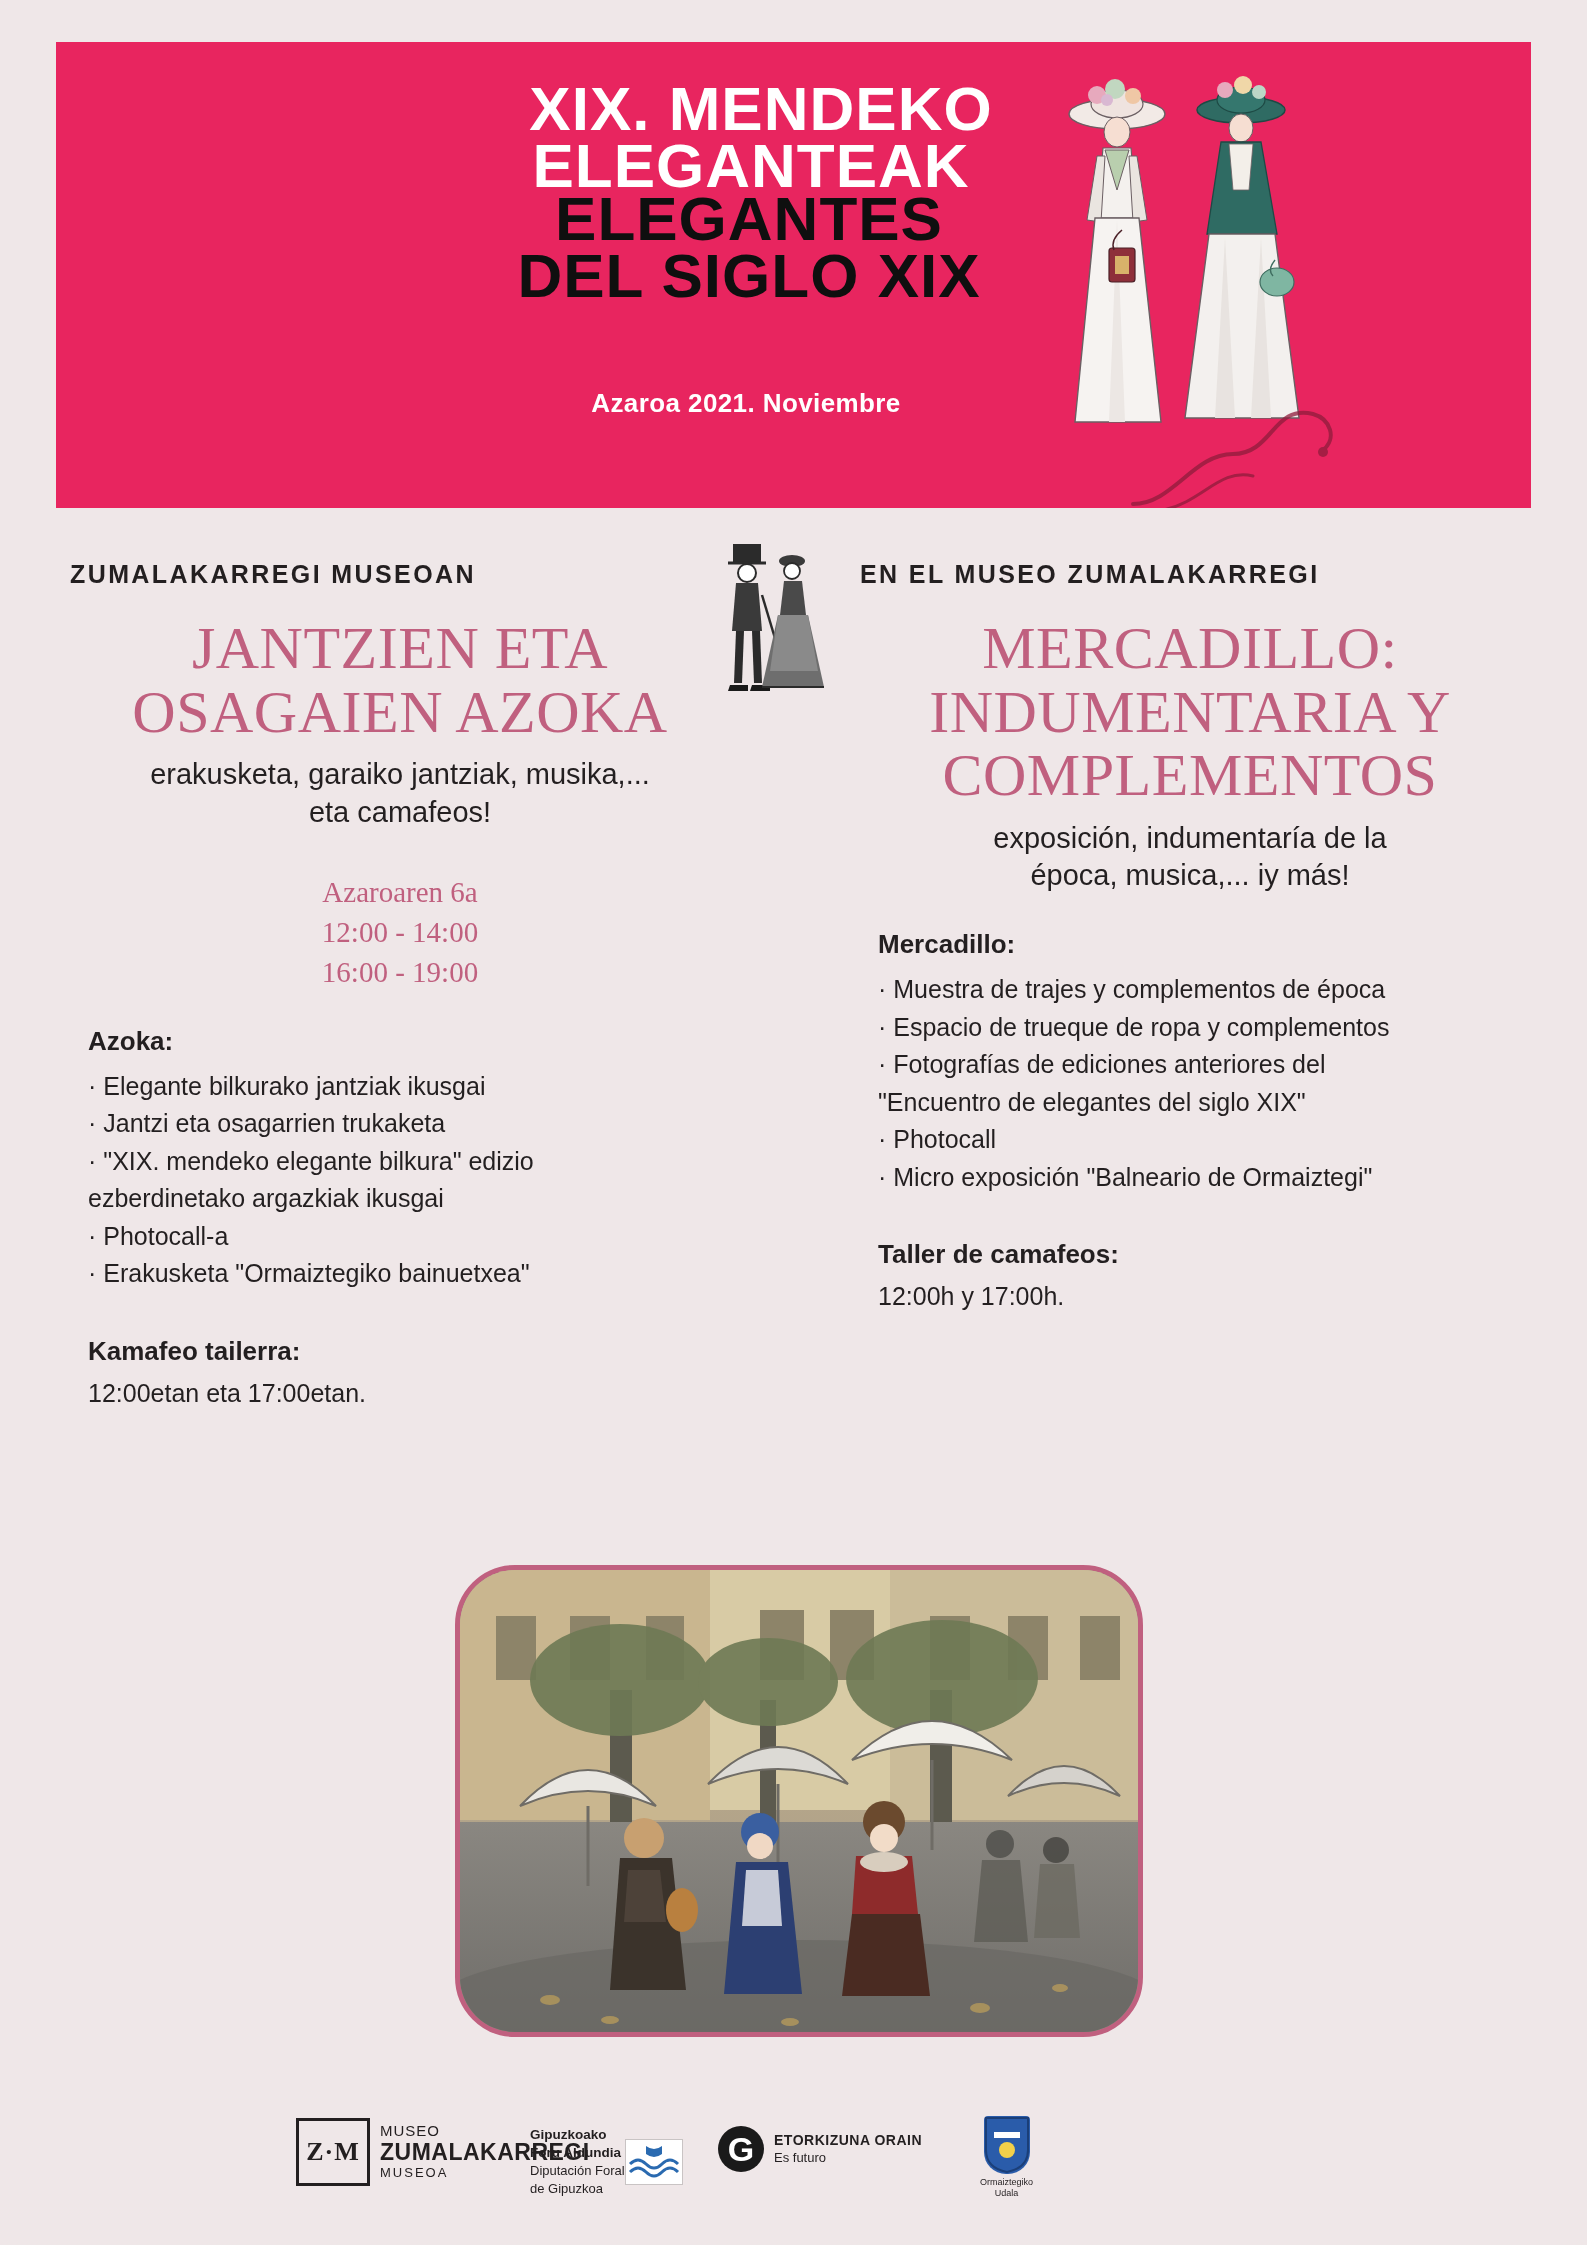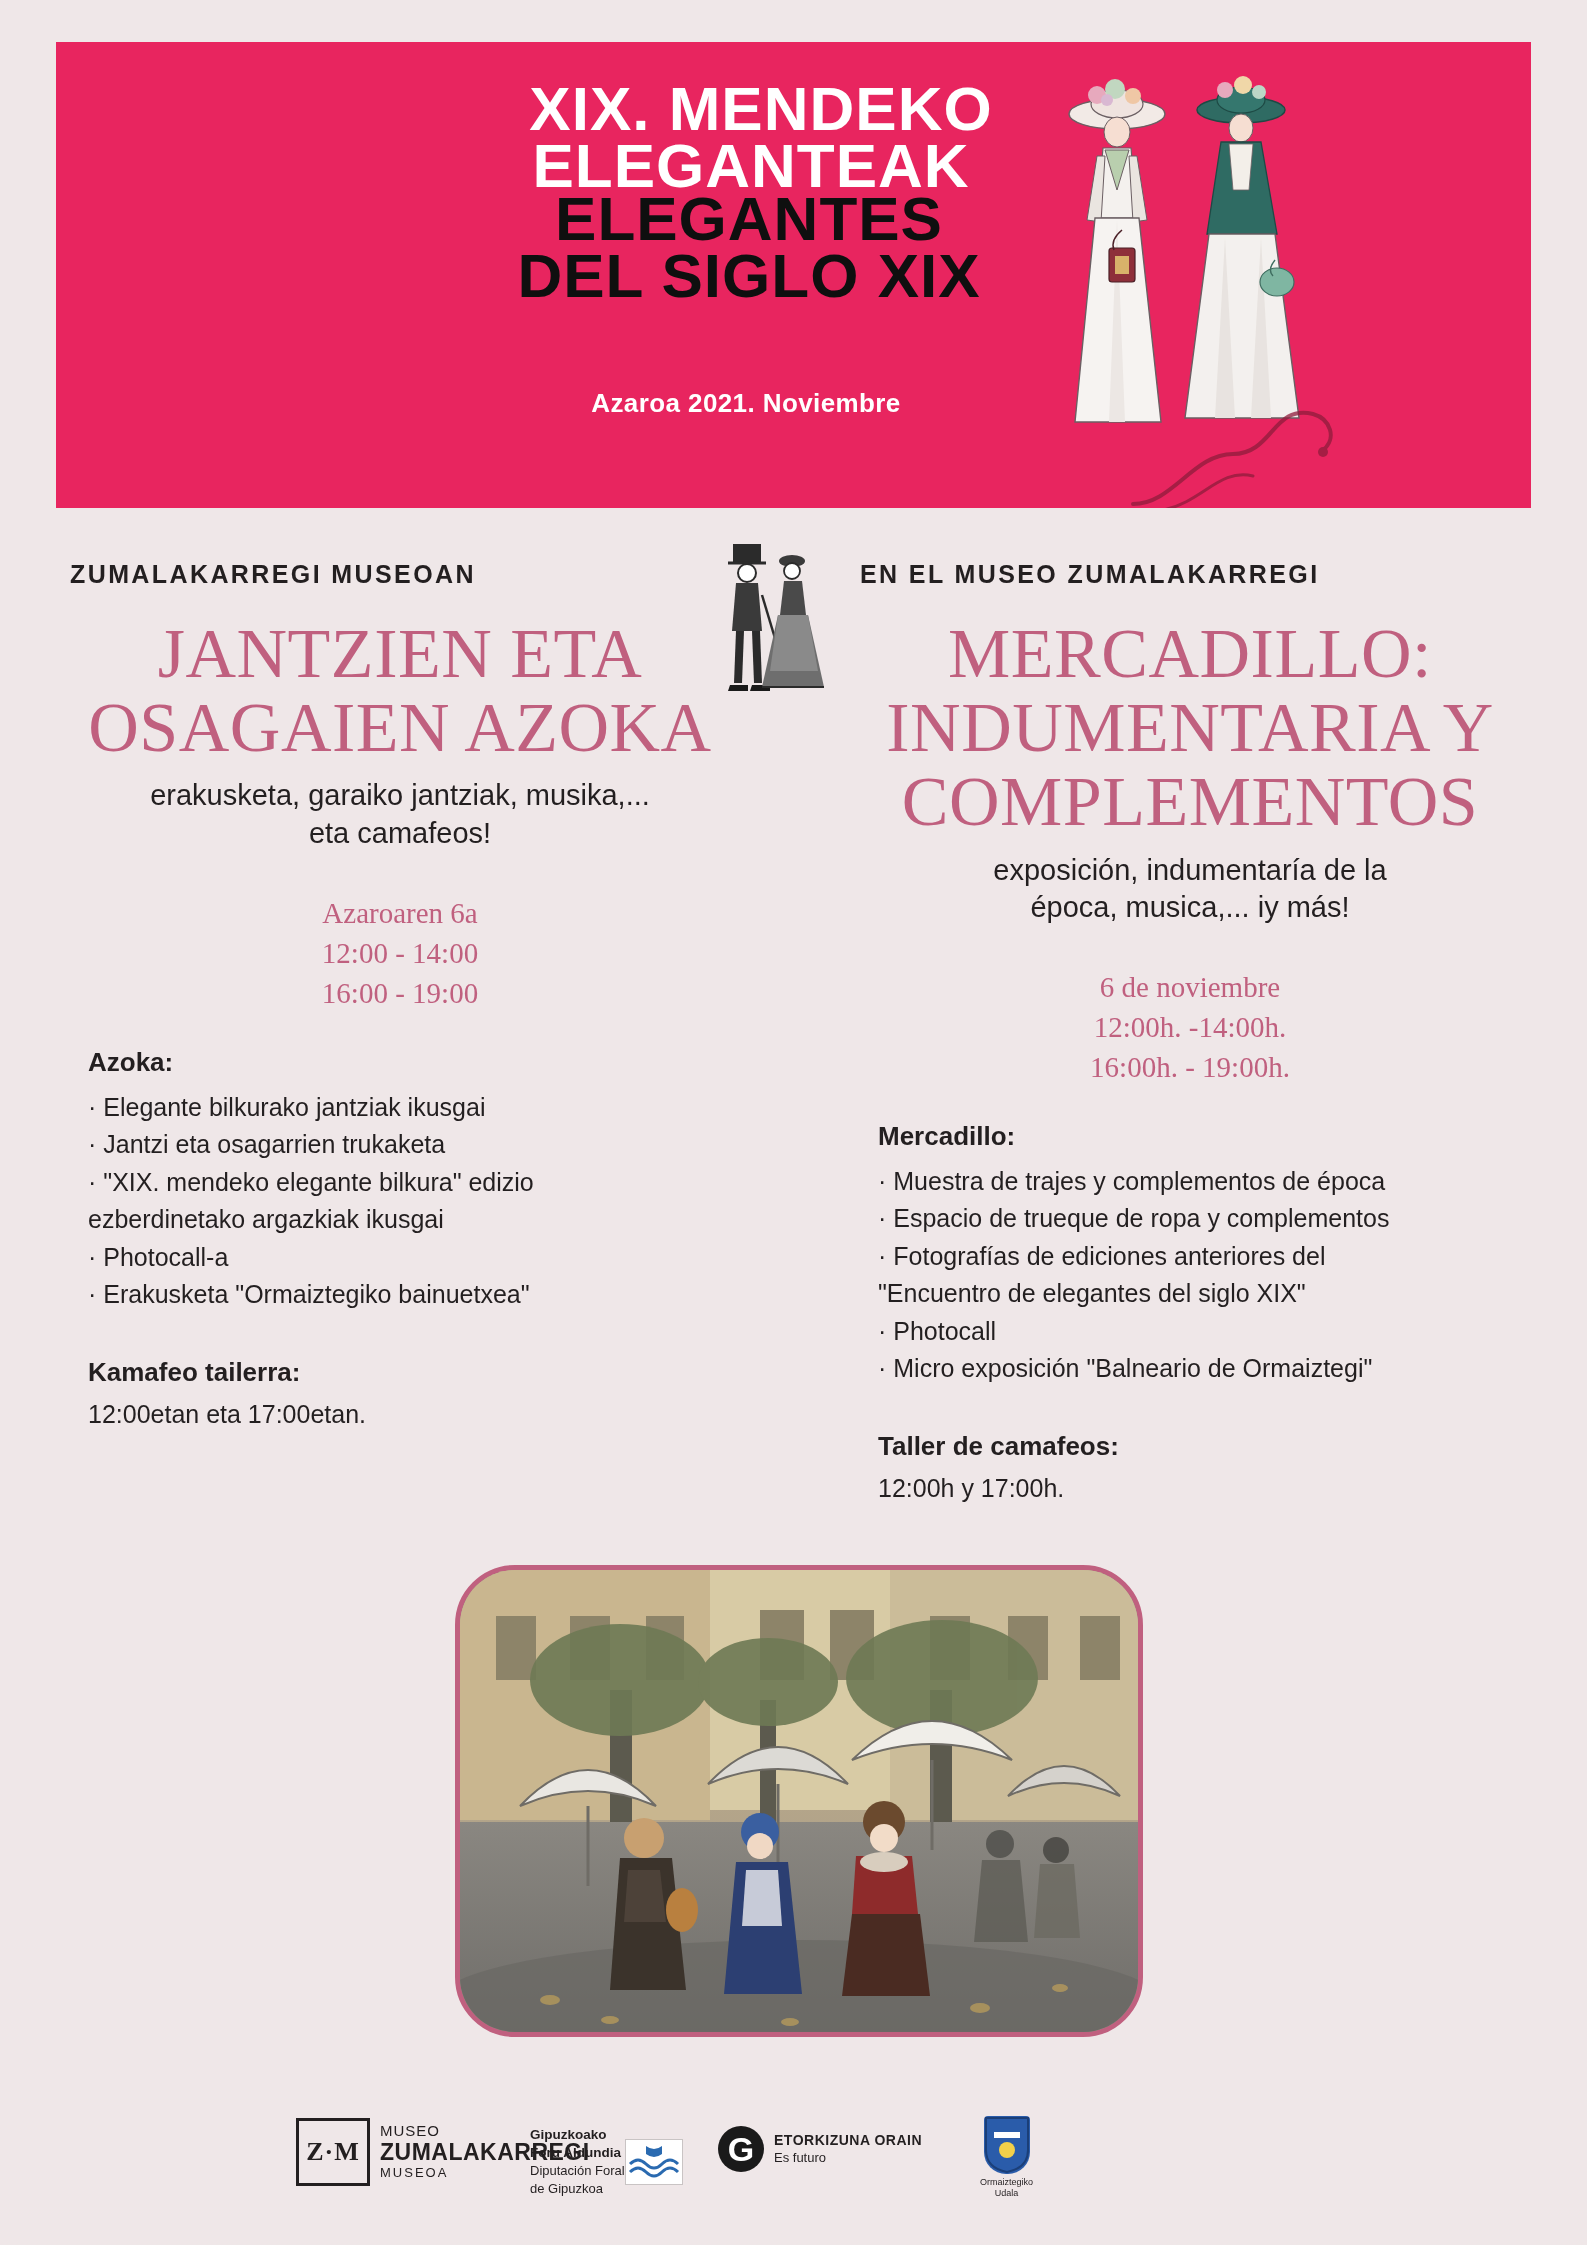--- a/index.html
+++ b/index.html
@@ -106,21 +106,21 @@
   .museum-line {
     font-size: 25px;
     font-weight: bold;
     letter-spacing: 2.4px;
     color: #231f20;
     margin: 0 0 28px 0;
   }
   .big-title {
     font-family: "Liberation Serif", serif;
     color: #c0607f;
-    font-size: 70px;
+    font-size: 60px;
     line-height: 1.06;
     text-align: center;
     margin: 0;
     letter-spacing: 0.5px;
   }
   .subtitle {
     font-size: 29px;
     line-height: 1.3;
     text-align: center;
     margin: 12px 0 0 0;
@@ -390,25 +390,20 @@
   <div class="workshop-head">Kamafeo tailerra:</div>
   <div class="workshop-time">12:00etan eta 17:00etan.</div>
 </div>
 
 <div class="col col-es">
   <div class="museum-line">EN EL MUSEO ZUMALAKARREGI</div>
   <div class="big-title">MERCADILLO: INDUMENTARIA Y COMPLEMENTOS</div>
   <div class="subtitle">
     <div>exposición, indumentaría de la</div>
     <div>época, musica,... iy más!</div>
-  </div>
-  <div class="when">
-    <div>6 de noviembre</div>
-    <div>12:00h. -14:00h.</div>
-    <div>16:00h. - 19:00h.</div>
   </div>
   <div class="sec-head">Mercadillo:</div>
   <div class="bullets">
     <div>· Muestra de trajes y complementos de época</div>
     <div>· Espacio de trueque de ropa y complementos</div>
     <div>· Fotografías de ediciones anteriores del</div>
     <div>"Encuentro de elegantes del siglo XIX"</div>
     <div>· Photocall</div>
     <div>· Micro exposición "Balneario de Ormaiztegi"</div>
   </div>

